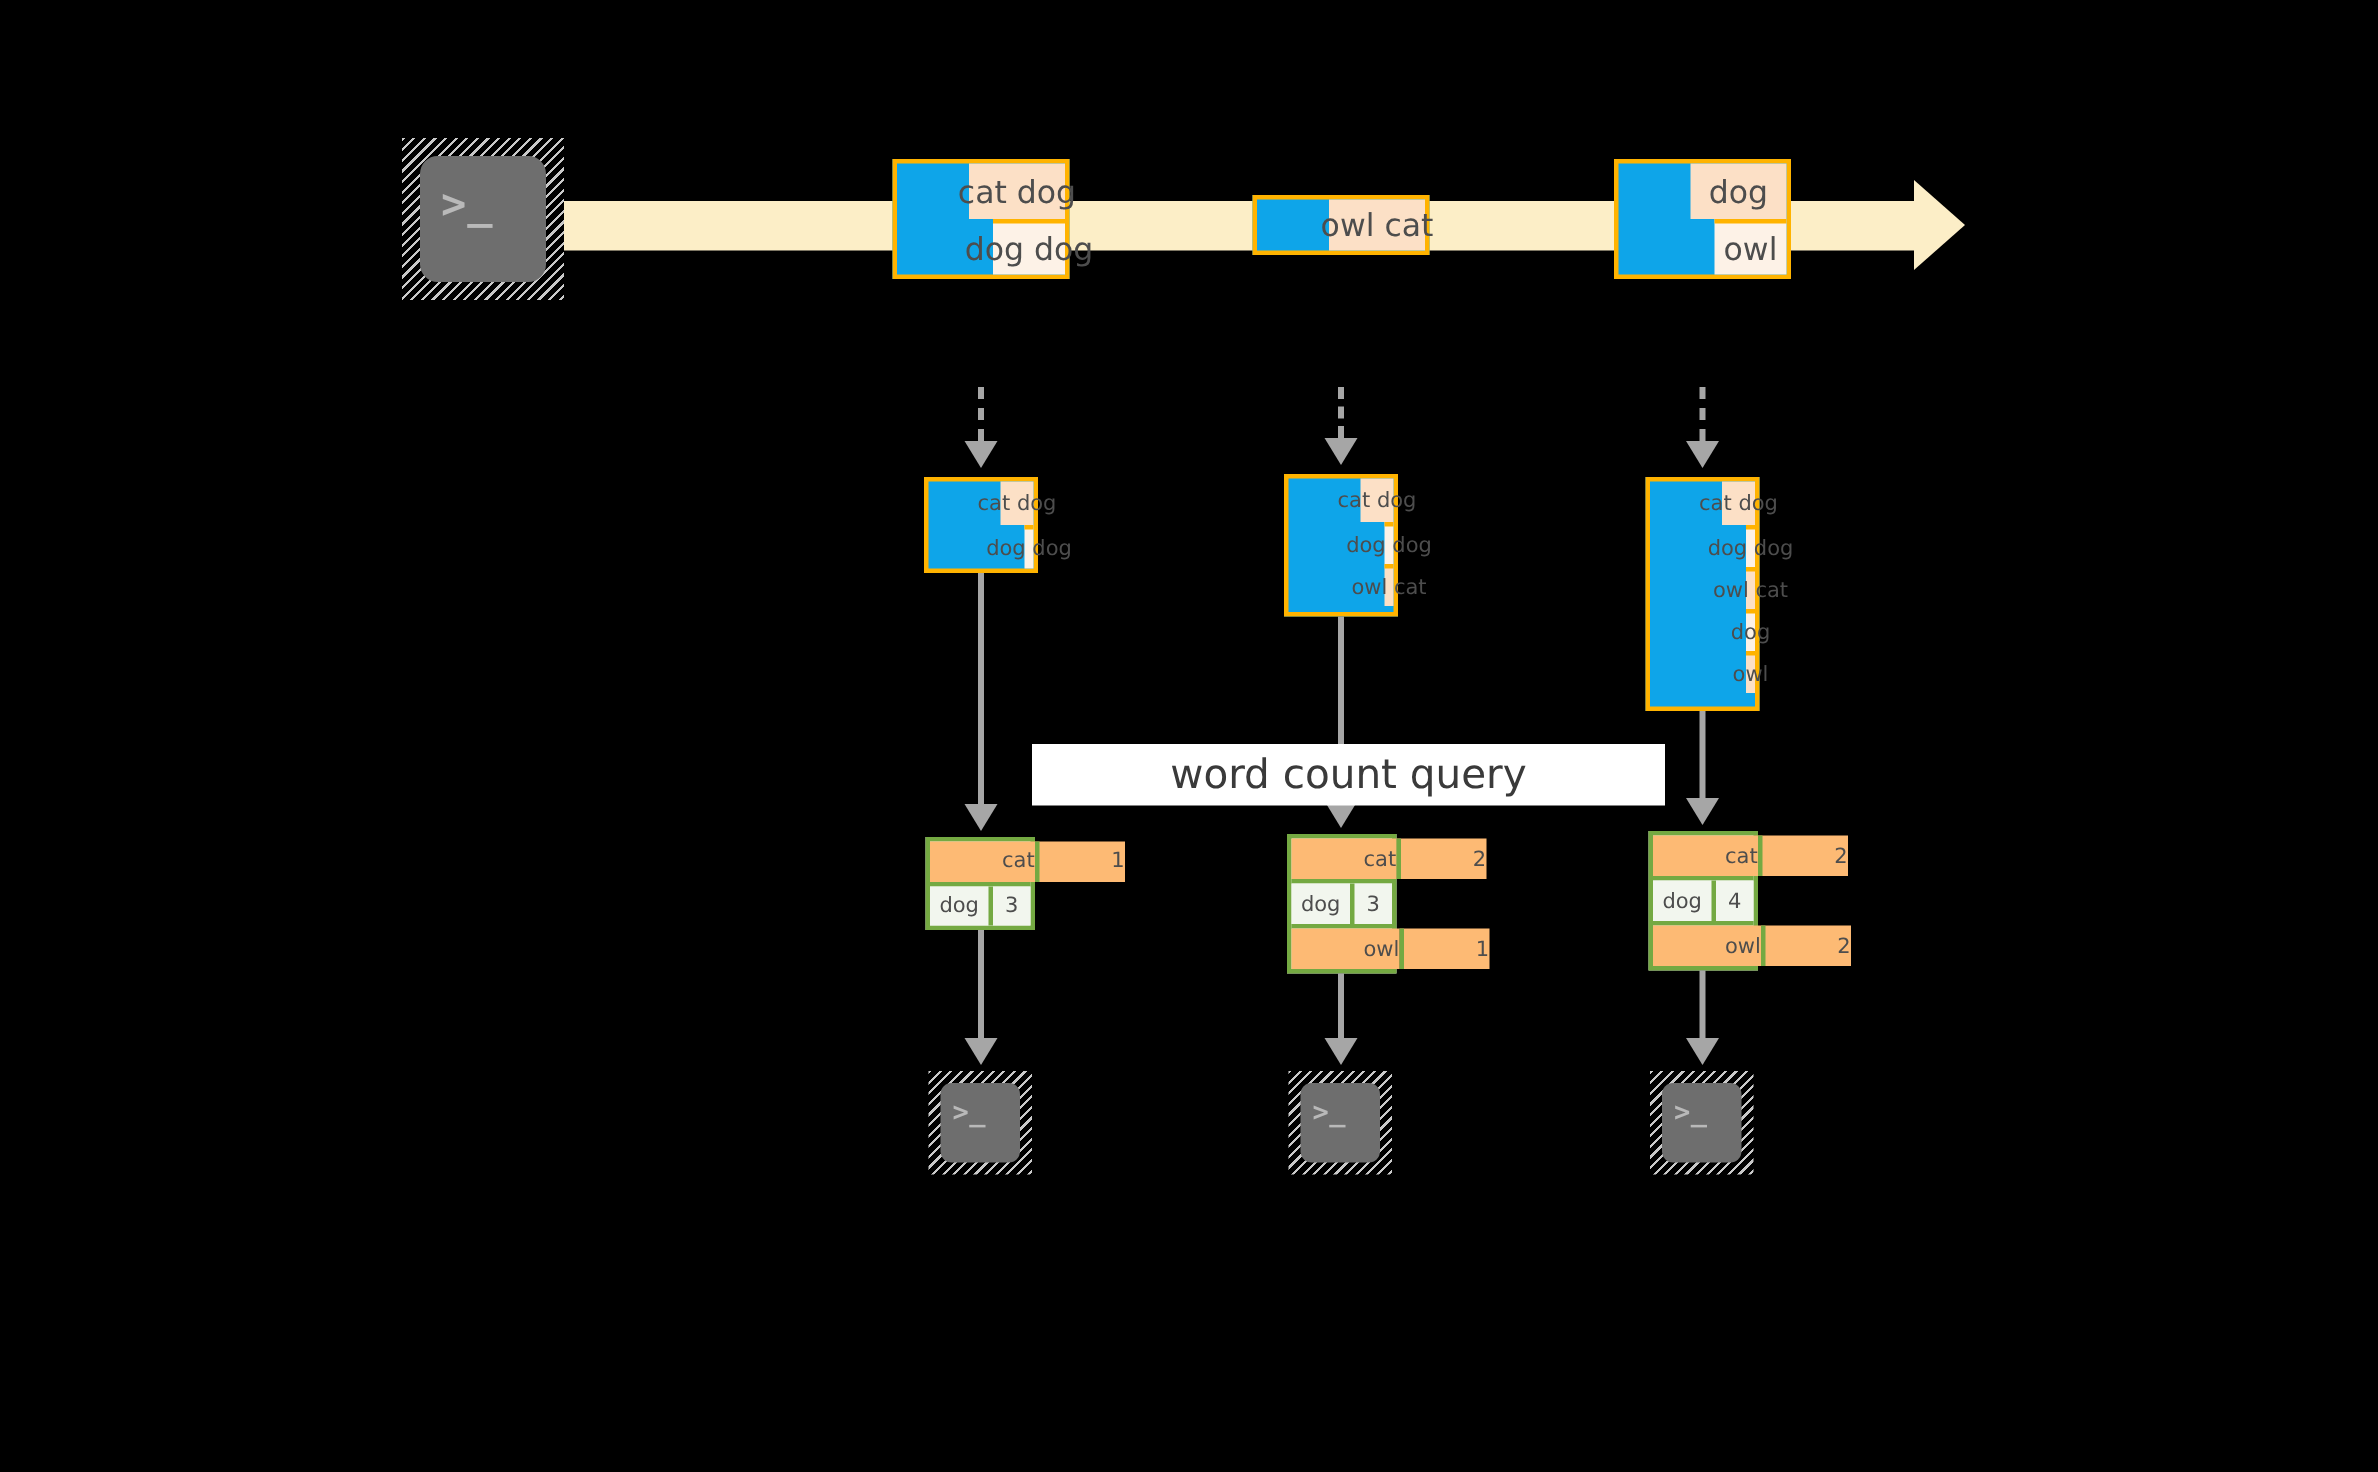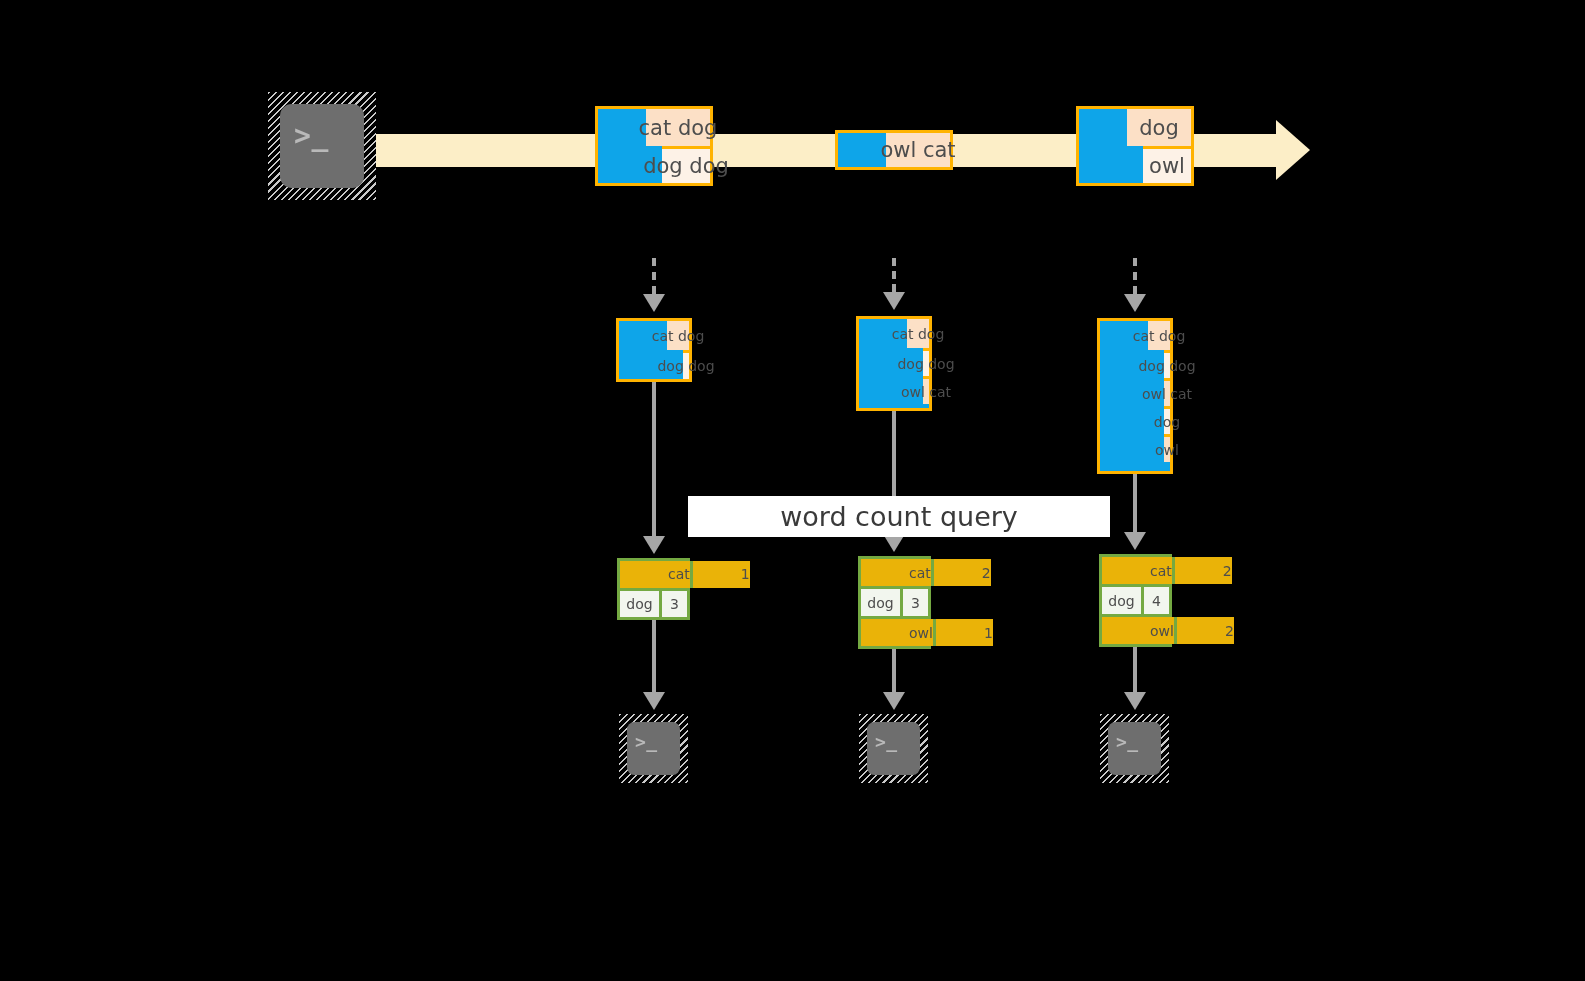--- a/index.html
+++ b/index.html
@@ -97,21 +97,21 @@
   .gbox .gval {
     box-sizing: border-box;
     display: flex;
     align-items: center;
     justify-content: center;
     color: #4d4d4d;
     white-space: nowrap;
   }
   .gbox .gkey { flex: 0 0 58%; }
   .gbox .gval { flex: 1 1 auto; border-left: 3px solid #74a942; }
-  .gbox .grow.dark  .gkey, .gbox .grow.dark  .gval { background: #eab308; padding-left: 48px; }
+  .gbox .grow.dark  .gkey, .gbox .grow.dark  .gval { background: #fdba74; padding-left: 48px; }
   .gbox .grow.light .gkey, .gbox .grow.light .gval { background: #f2f6ee; }
 
   
   .vline {
     position: absolute;
     background: #a6a6a6;
     width: 4px;
   }
   .vdash {
     position: absolute;

